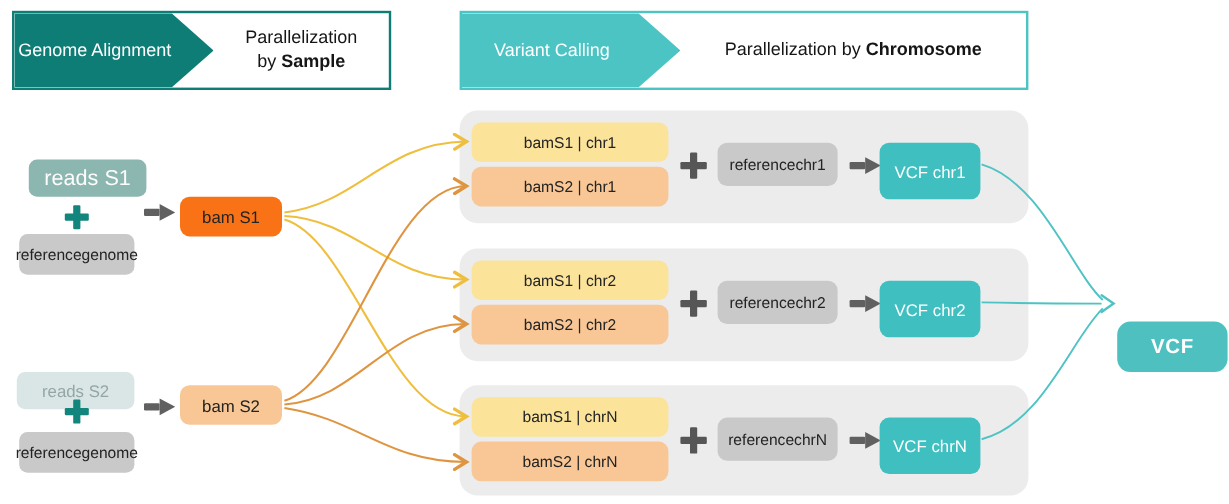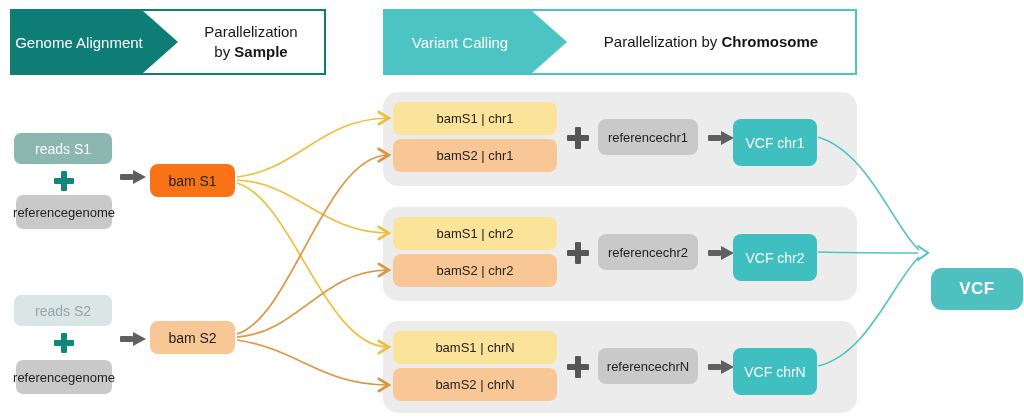--- a/index.html
+++ b/index.html
@@ -19,22 +19,22 @@
   .hdr-right{position:absolute;top:0;bottom:0;right:0;display:flex;flex-direction:column;
              align-items:center;justify-content:center;color:#161616;font-size:15px;line-height:20px;text-align:center;}
   .hdr1 .hdr-right{left:166px;}
   .hdr2 .hdr-right{left:182px;flex-direction:row;gap:0;}
 
   
   .box{position:absolute;border-radius:7px;display:flex;flex-direction:row;align-items:center;
        justify-content:center;text-align:center;color:#232323;z-index:2;}
 
   
-  .reads1{left:14px;top:133px;width:98px;height:31px;background:#8cb6b0;color:#fdfdfd;font-size:14px;}
-  .reads2{left:14px;top:295px;width:98px;height:31px;background:#d9e6e5;color:#94a6a6;font-size:14px;}
+  .reads1{left:24px;top:133px;width:98px;height:31px;background:#8cb6b0;color:#fdfdfd;font-size:18px;}
+  .reads2{left:14px;top:310px;width:98px;height:31px;background:#d9e6e5;color:#94a6a6;font-size:14px;}
   .refg{width:96px;height:34px;background:#c9c9c9;font-size:13px;line-height:15px;}
   .refg1{left:16px;top:195px;}
   .refg2{left:16px;top:360px;}
   .bamS{width:85px;height:33px;font-size:14px;border-radius:8px;}
   .bamS1{left:150px;top:164px;background:#f97316;}
   .bamS2{left:150px;top:321px;background:#f8c795;align-items:center;}
 
   
   .plus{position:absolute;width:20px;height:20px;z-index:2;}
   .plus::before{content:"";position:absolute;left:50%;top:0;width:6px;height:100%;

